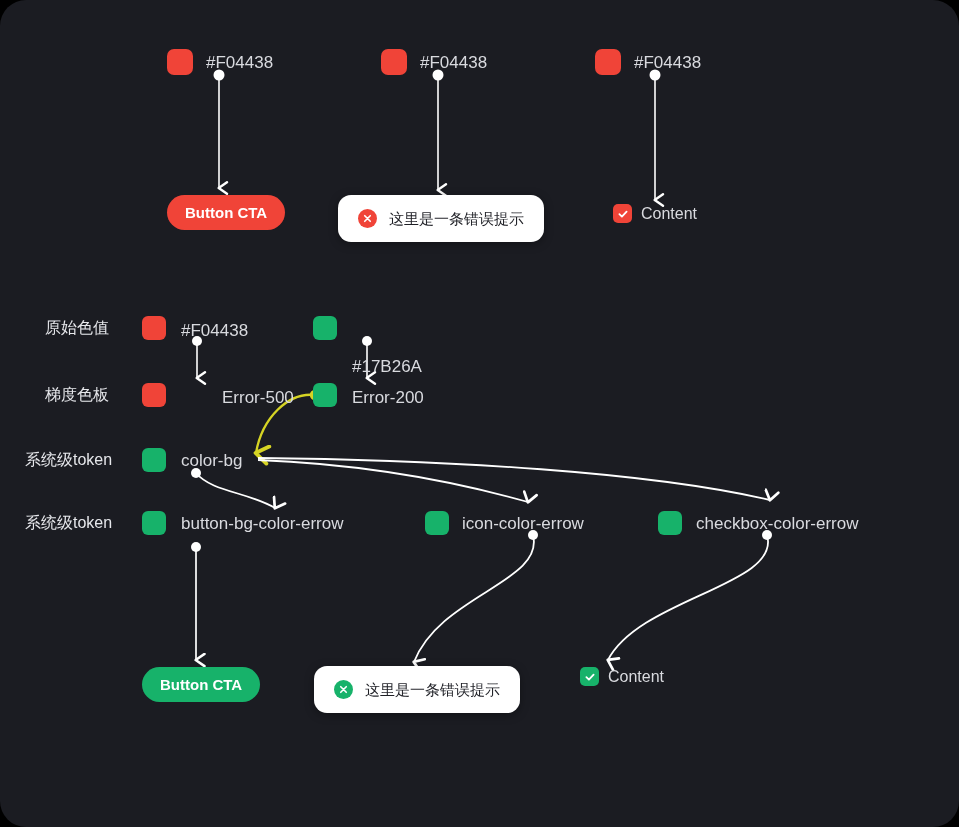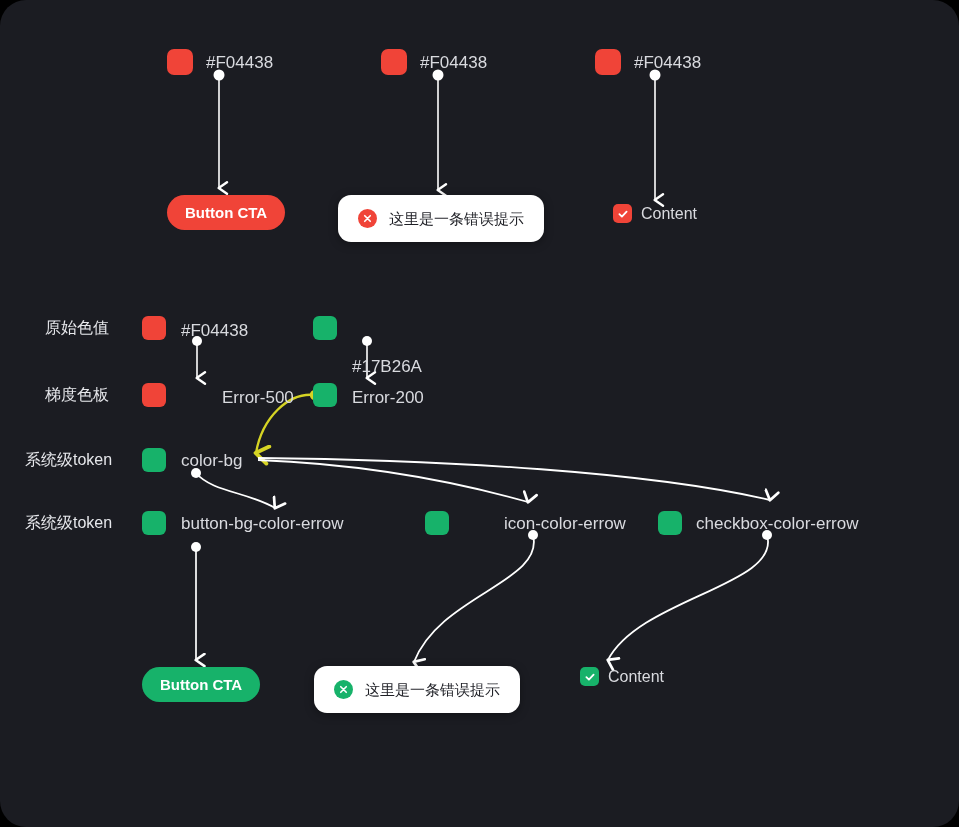--- a/index.html
+++ b/index.html
@@ -212,21 +212,21 @@
   <div class="swatch sm" style="left:313px; top:383px; background:#17B26A;"></div>
   <div class="lbl" style="left:352px; top:389px;">Error-200</div>
 
   <div class="swatch sm" style="left:142px; top:448px; background:#17B26A;"></div>
   <div class="lbl" style="left:181px; top:452px;">color-bg</div>
 
   <div class="swatch sm" style="left:142px; top:511px; background:#17B26A;"></div>
   <div class="lbl" style="left:181px; top:515px;">button-bg-color-errow</div>
 
   <div class="swatch sm" style="left:425px; top:511px; background:#17B26A;"></div>
-  <div class="lbl" style="left:462px; top:515px;margin-left:42px;">icon-color-errow</div>
+  <div class="lbl" style="left:462px; top:515px;">icon-color-errow</div>
 
   <div class="swatch sm" style="left:658px; top:511px; background:#17B26A;"></div>
   <div class="lbl" style="left:696px; top:515px;">checkbox-color-errow</div>
 
   <button class="cta" style="left:142px; top:667px; background:#17B26A;">Button CTA</button>
 
   <div class="toast" style="left:314px; top:666px;">
     <span class="toast-ico" style="background:#17B26A;">
       <svg viewBox="0 0 12 12" xmlns="http://www.w3.org/2000/svg">
         <path d="M3,3 L9,9 M9,3 L3,9" stroke="#FFFFFF" stroke-width="1.8" stroke-linecap="round"></path>

